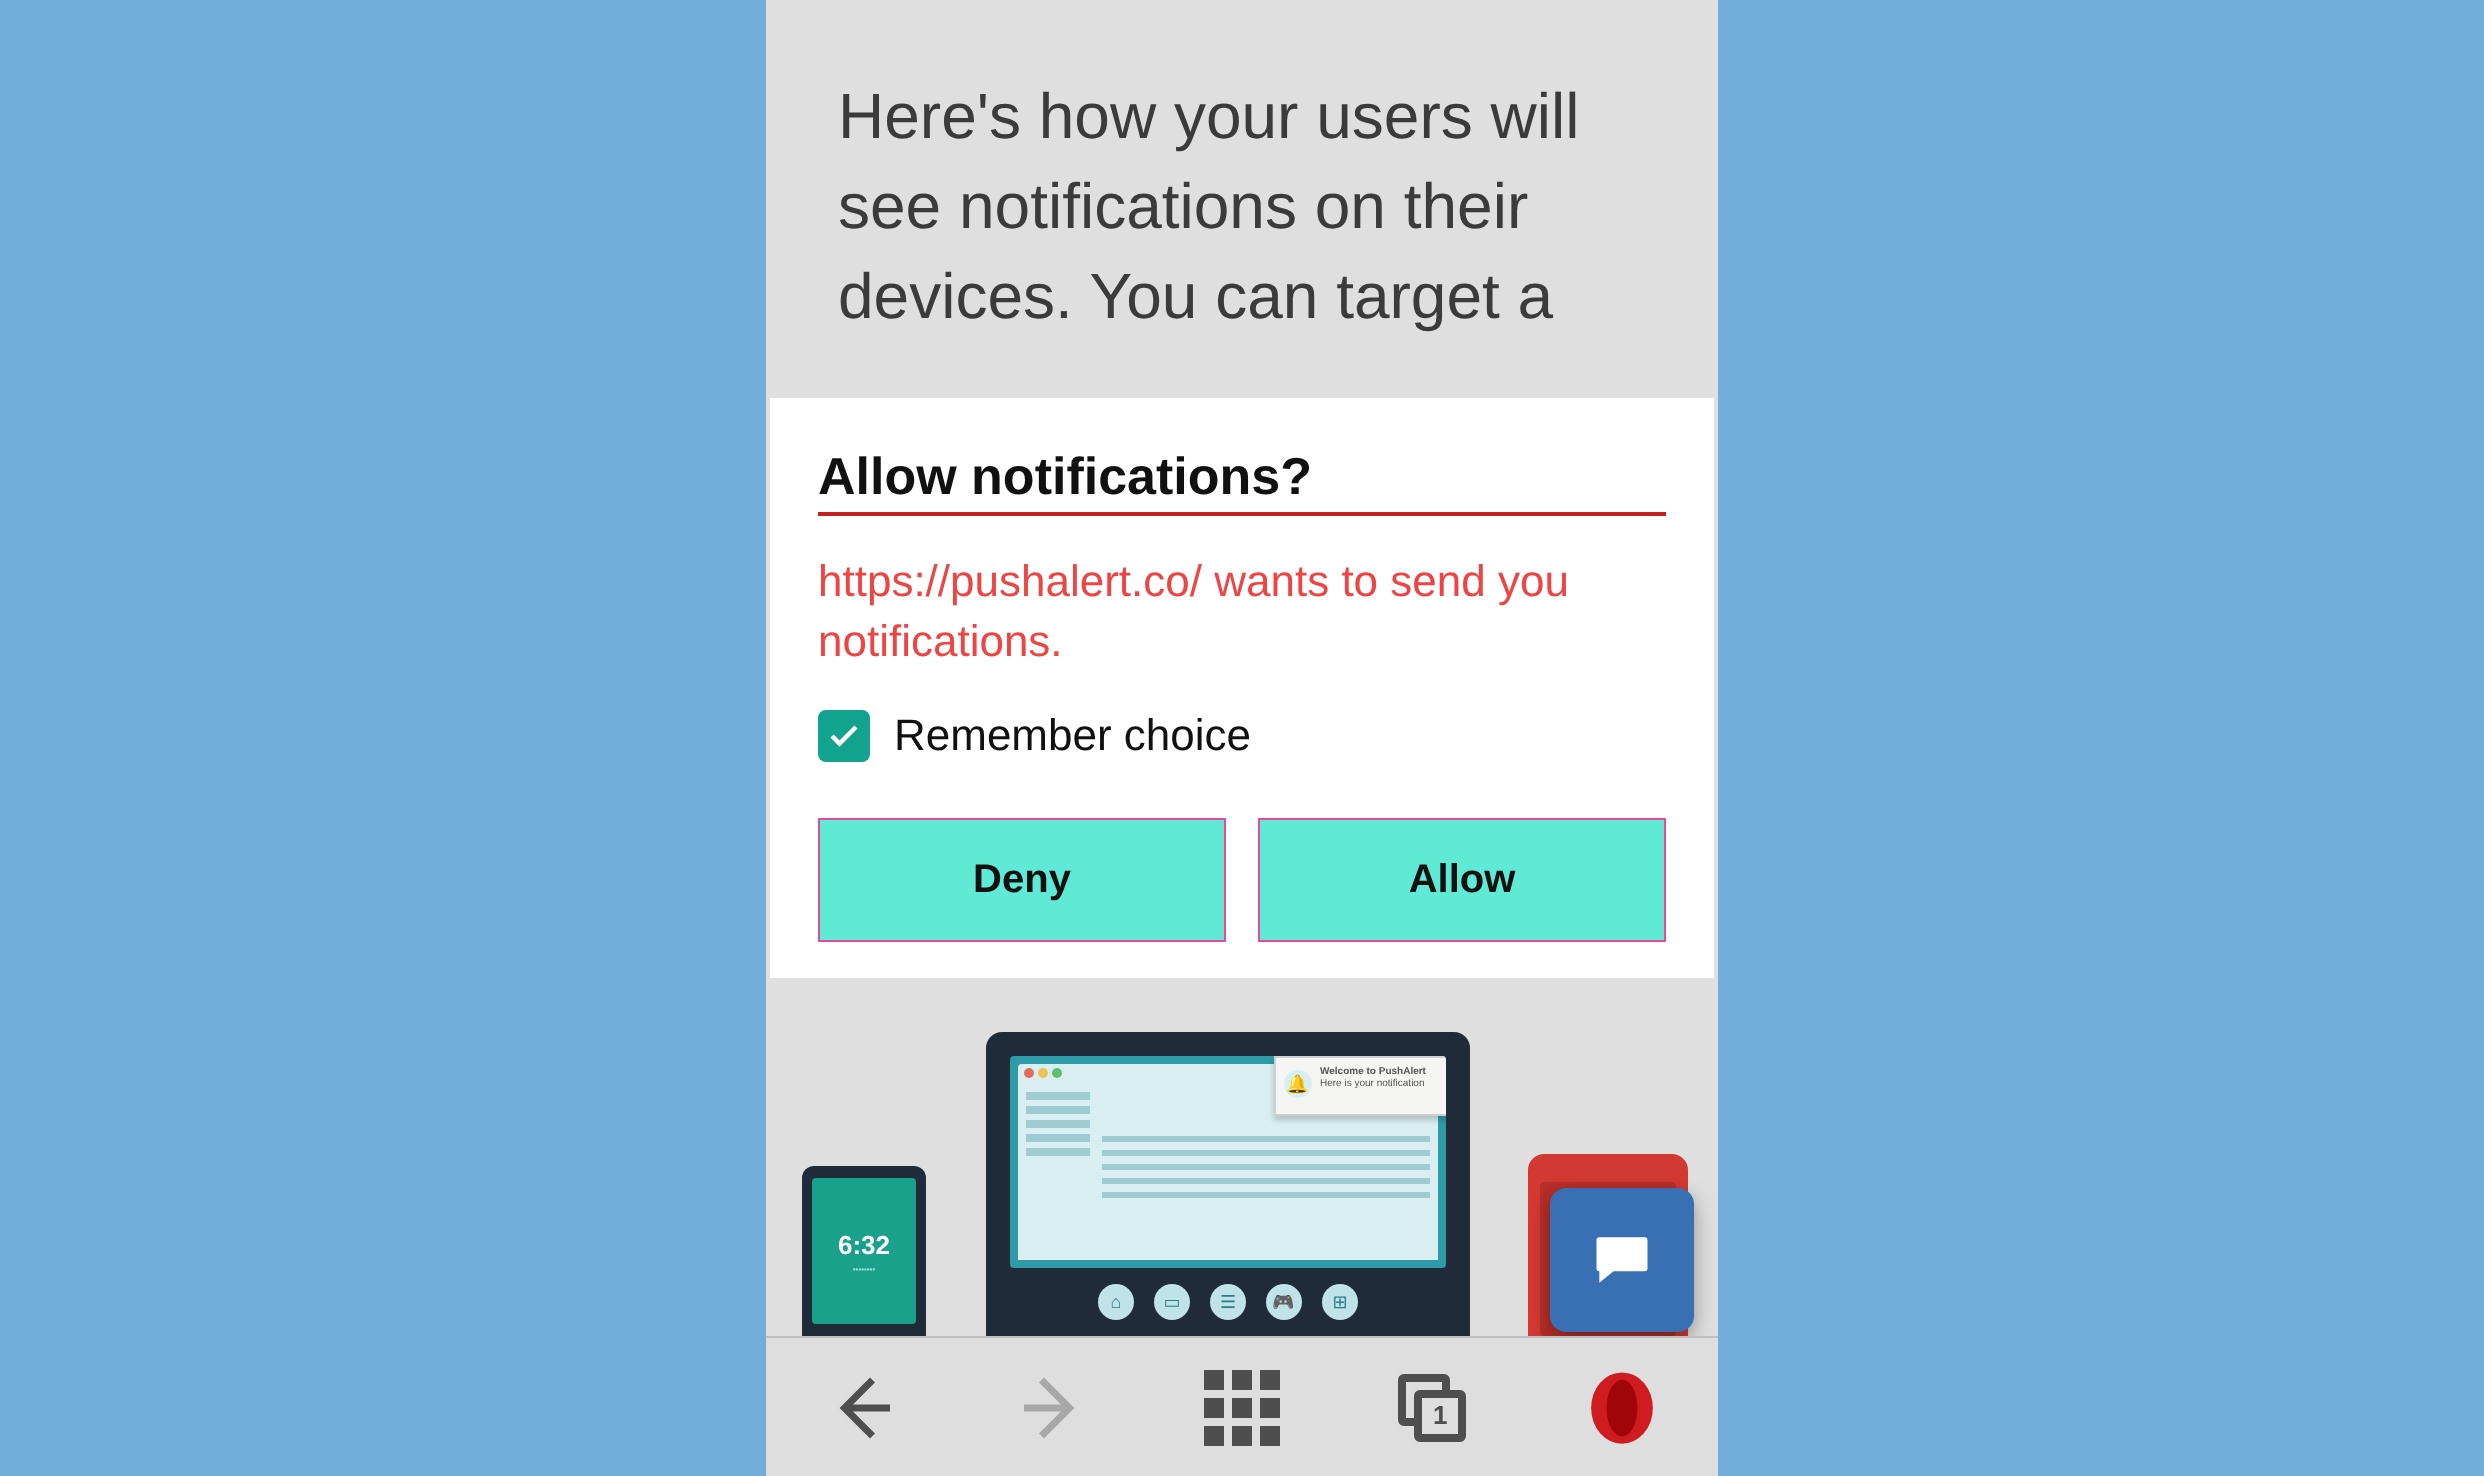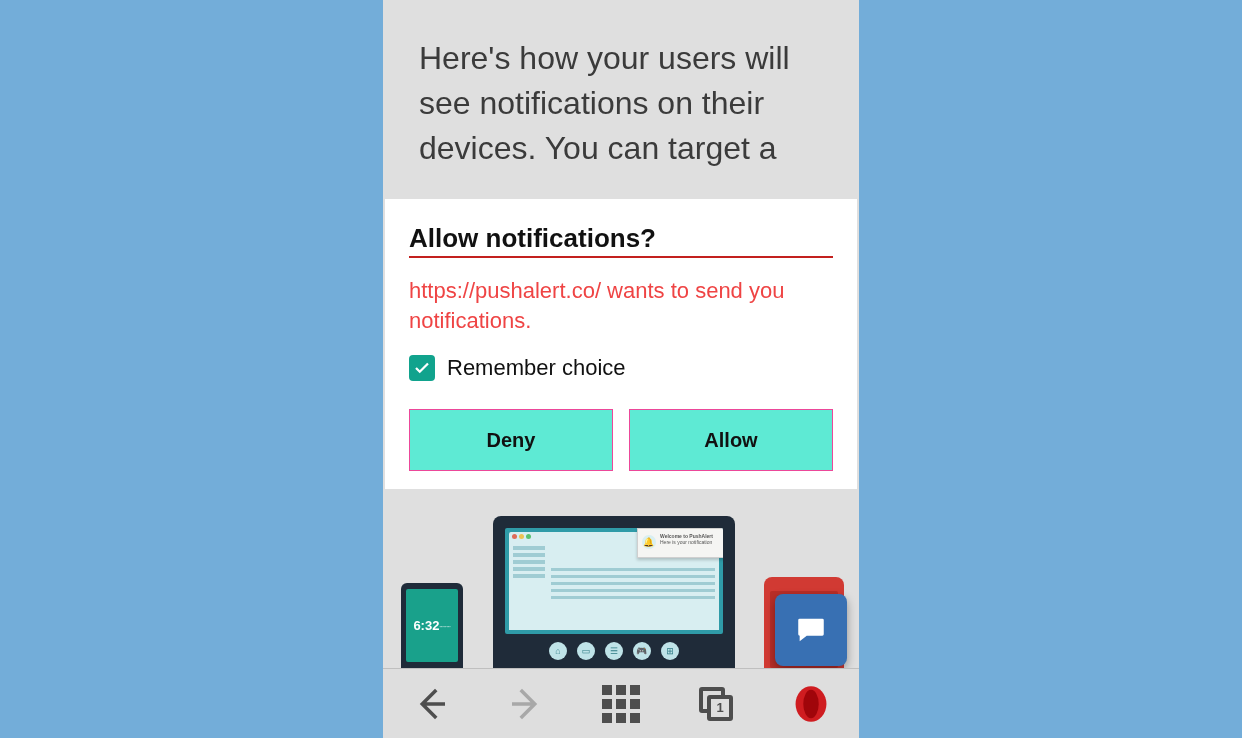--- a/index.html
+++ b/index.html
@@ -47,20 +47,21 @@
     width: 62px; height: 85px;
     background: #1f2b39;
     border-radius: 6px 6px 0 0;
     padding: 6px 5px;
   }
   .illus-phone-sm .screen {
     width: 100%; height: 100%;
     background: #19a18b;
     border-radius: 2px;
     display: flex;
+    flex-direction: column;
     align-items: center;
     justify-content: center;
     color: #fff;
     font-size: 13px;
     font-weight: 600;
   }
   .illus-phone-sm .screen .time { font-size: 13px; }
   .illus-phone-sm .screen .sub { font-size: 4px; opacity: .6; margin-top: 2px;}
   
   .illus-laptop {

